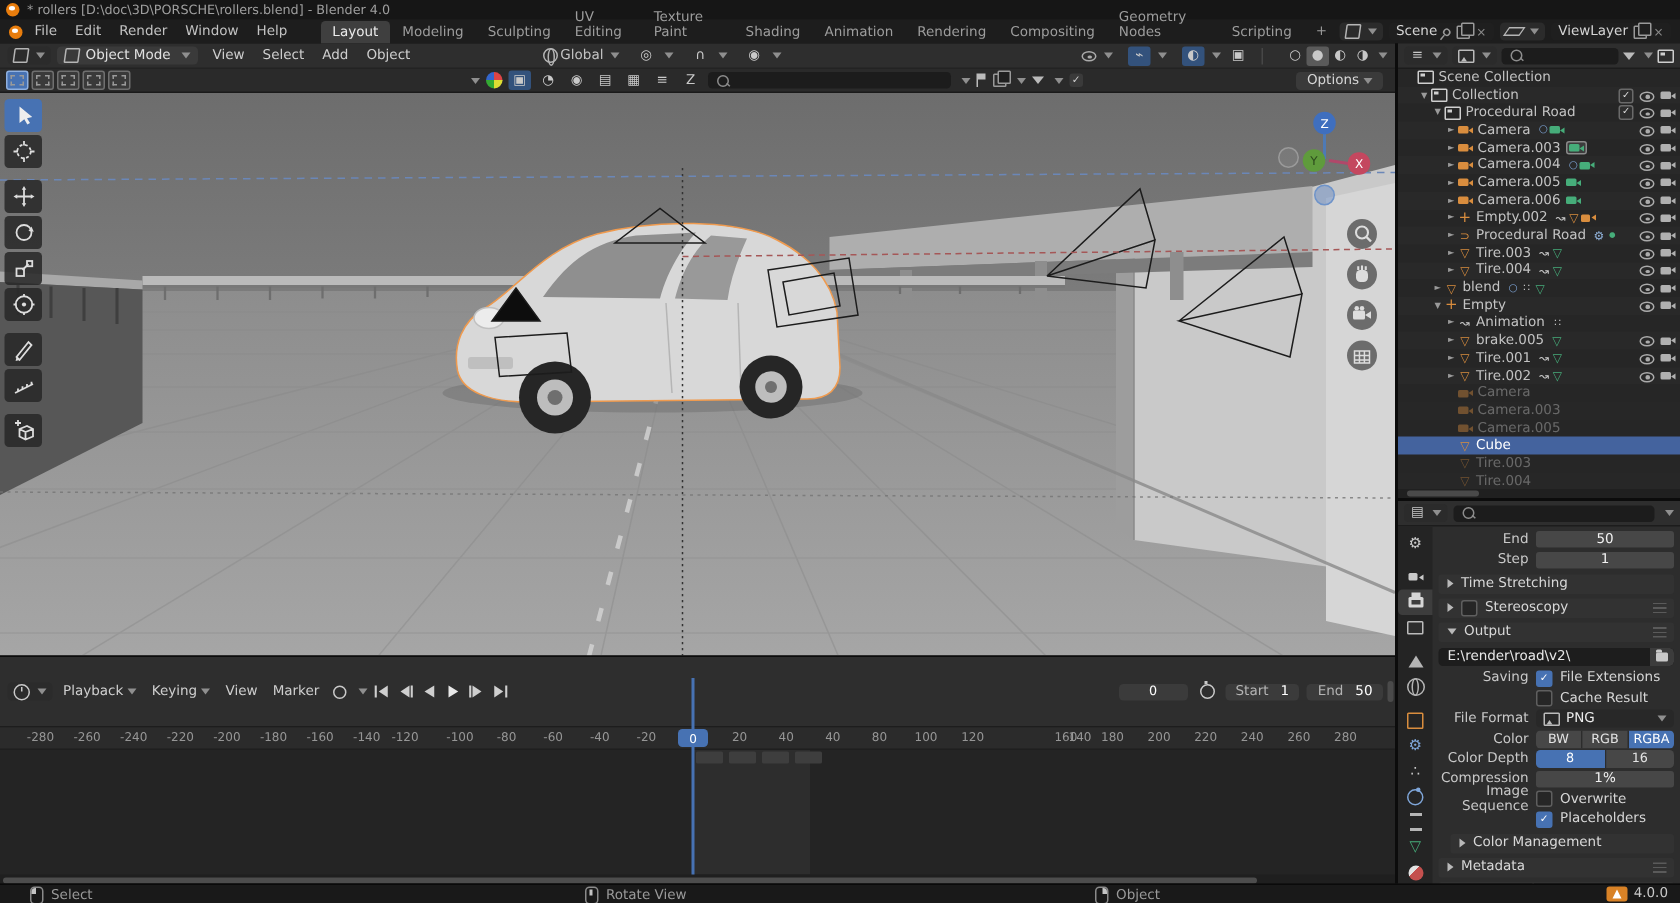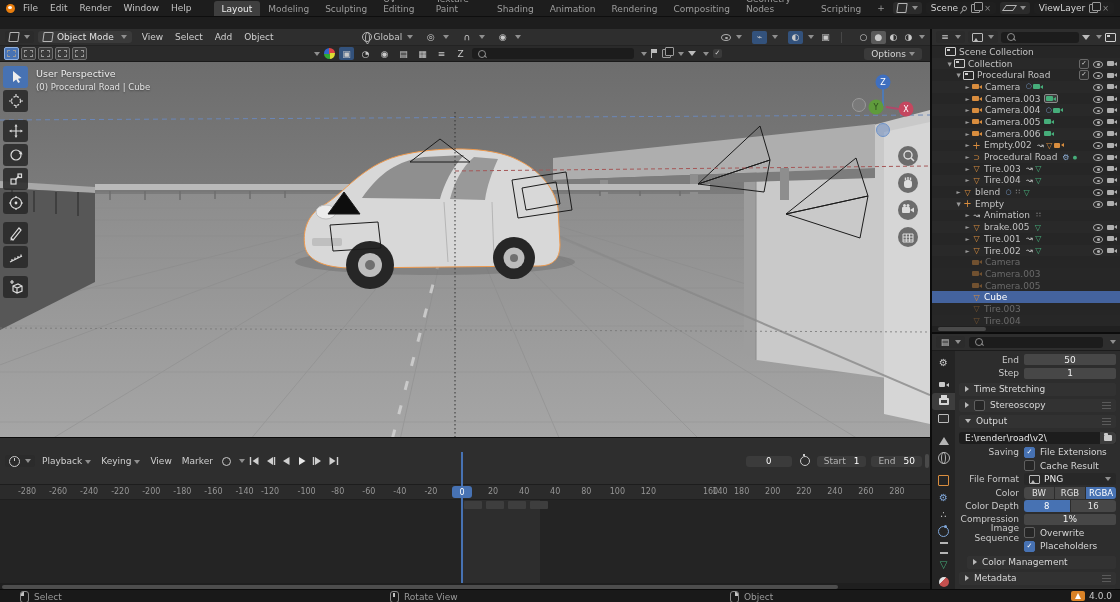--- a/index.html
+++ b/index.html
@@ -171,20 +171,24 @@
   .ms.r::after{content:"";position:absolute;right:0;top:0;width:3px;height:4px;background:#c4c4c4;border-radius:0 2.5px 0 0;}
   .verbadge{position:absolute;right:8px;top:1px;display:flex;align-items:center;gap:4px;color:#c9c9c9;}
   .warntri{width:14px;height:10px;background:#d98226;border-radius:2px;position:relative;}
   .warntri::after{content:"";position:absolute;left:4px;top:2px;width:0;height:0;border-left:3px solid transparent;border-right:3px solid transparent;border-bottom:6px solid #fff;}
 </style>
 </head>
 <body>
 
 <div id="app">
 
+  <div class="titlebar">
+    <span class="blogo"></span>
+    <span class="title-text">* rollers [D:\doc\3D\PORSCHE\rollers.blend] - Blender 4.0</span>
+  </div>
 
   <div class="menubar">
     <span class="blogo"></span>
     <span id="menus" style="display:flex">
         <span class="mitem">File</span>
         <span class="mitem">Edit</span>
         <span class="mitem">Render</span>
         <span class="mitem">Window</span>
         <span class="mitem">Help</span>
       </span>
@@ -472,24 +476,20 @@
             </div>
             <div class="tgap"></div>
             <div class="tbtn">
               <svg width="16" height="16" viewBox="0 0 16 16" stroke-width="1.2">
                 <path d="M5 7 10 5 14 7 14 12 9 14 5 12Z M5 7 9 9 14 7 M9 9V14" fill="none" stroke="#ddd"></path>
                 <path d="M2 3h4 M4 1v4" stroke="#ddd"></path>
               </svg>
             </div>
           </div>
 
-        <div class="vp-overlay">
-          <div class="l1">User Perspective</div>
-          <div class="l2">(0) Procedural Road | Cube</div>
-        </div>
 
         <svg class="gizmo" width="70" height="78" viewBox="0 0 70 78">
           <line x1="33" y1="40" x2="33" y2="23" stroke="#4e7ab5" stroke-width="2"></line>
           <line x1="36" y1="41" x2="49" y2="43" stroke="#b0486a" stroke-width="2"></line>
           <line x1="31" y1="41" x2="29" y2="41" stroke="#5d9b4a" stroke-width="2"></line>
           <circle cx="33" cy="16" r="7.5" fill="#3f6fbf"></circle>
           <text x="33" y="19" font-size="8" fill="#fff" text-anchor="middle" font-family="DejaVu Sans,sans-serif">Z</text>
           <circle cx="56" cy="43" r="7.5" fill="#c4475f"></circle>
           <text x="56" y="46" font-size="8" fill="#fff" text-anchor="middle" font-family="DejaVu Sans,sans-serif">X</text>
           <circle cx="26" cy="41" r="7.5" fill="#5f9b3c"></circle>

